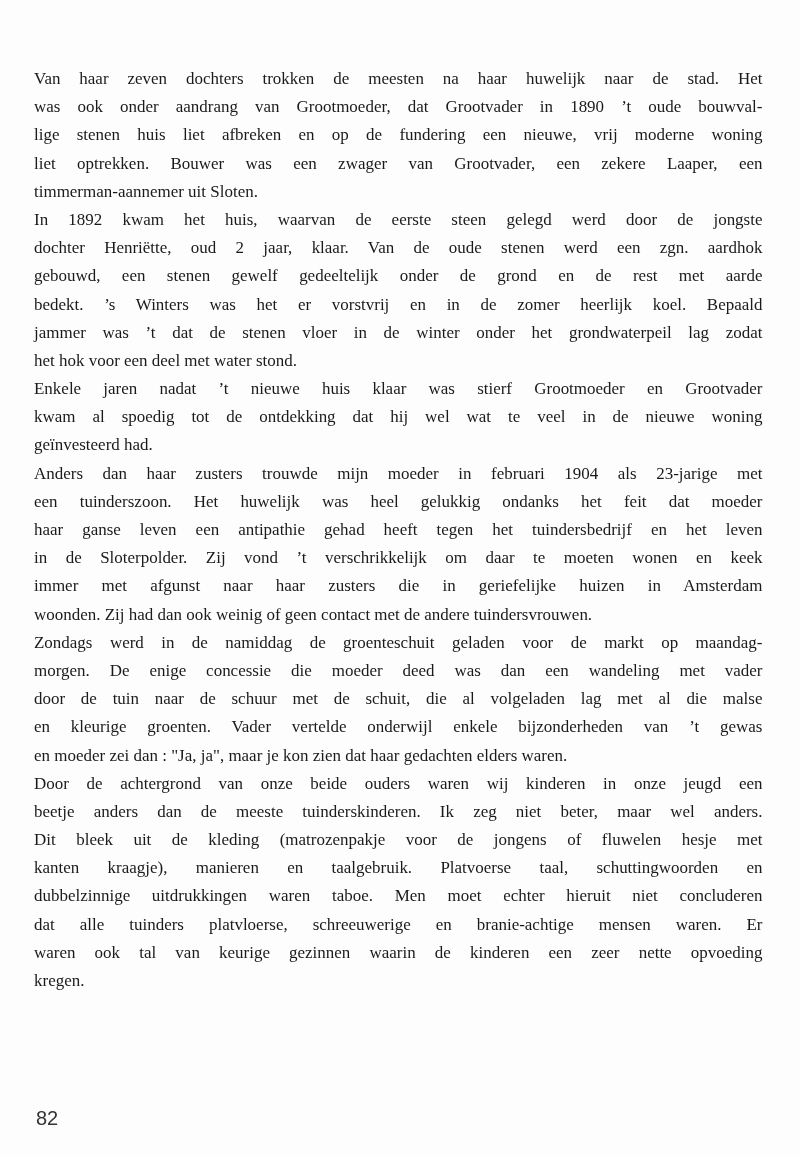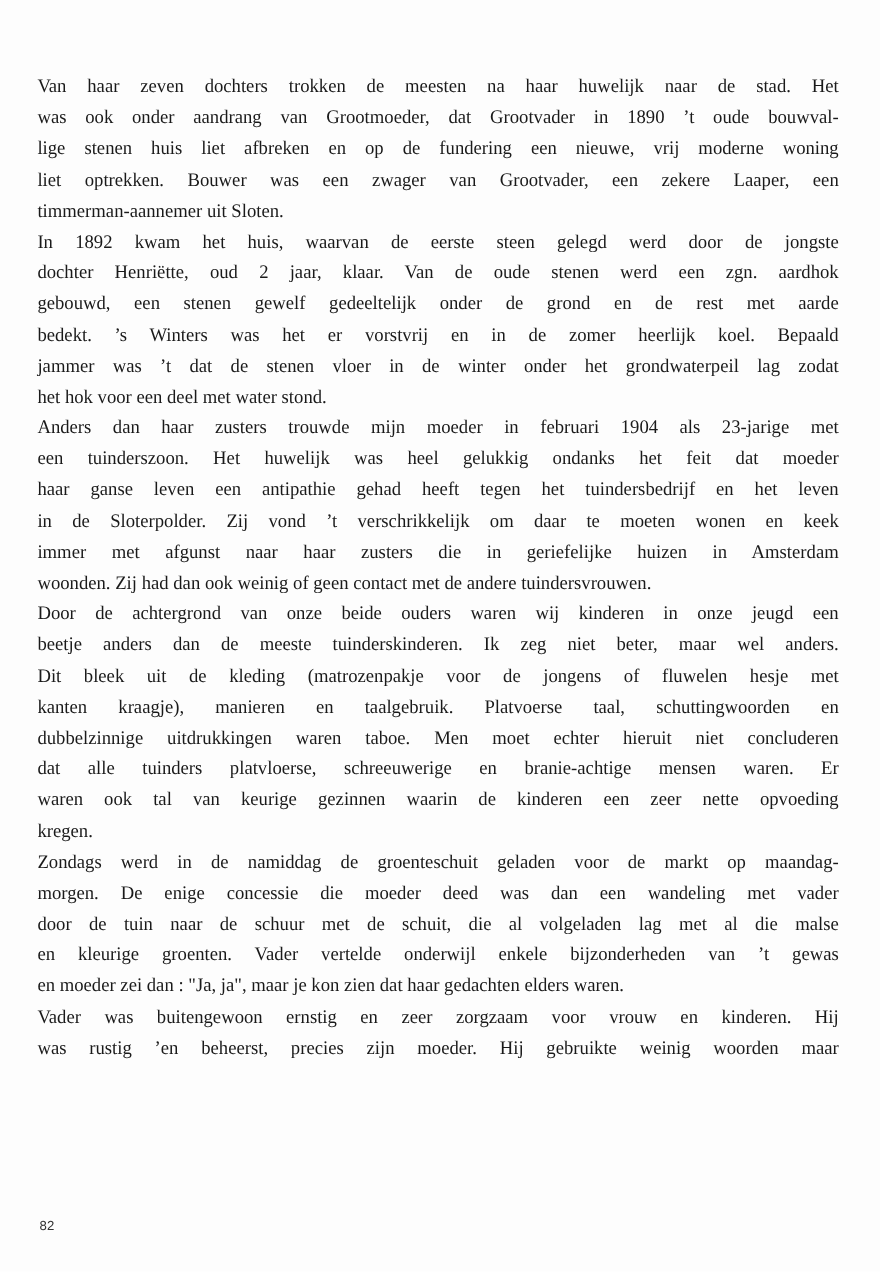--- a/index.html
+++ b/index.html
@@ -34,21 +34,21 @@
       width: 751px;
     }
     .line.last {
       text-align-last: left;
     }
     .page-number {
       position: absolute;
       left: 36px;
       top: 1107px;
       font-family: "Liberation Sans", "DejaVu Sans", sans-serif;
-      font-size: 12px;
+      font-size: 20px;
       color: #333333;
     }
   </style>
 </head>
 <body>
 
 <div class="page">
 
   <div>
     <div class="line">Van haar zeven dochters trokken de meesten na haar huwelijk naar de stad. Het</div>
@@ -60,48 +60,49 @@
 
   <div>
     <div class="line">In 1892 kwam het huis, waarvan de eerste steen gelegd werd door de jongste</div>
     <div class="line">dochter Henriëtte, oud 2 jaar, klaar. Van de oude stenen werd een zgn. aardhok</div>
     <div class="line">gebouwd, een stenen gewelf gedeeltelijk onder de grond en de rest met aarde</div>
     <div class="line">bedekt. ’s Winters was het er vorstvrij en in de zomer heerlijk koel. Bepaald</div>
     <div class="line">jammer was ’t dat de stenen vloer in de winter onder het grondwaterpeil lag zodat</div>
     <div class="line last">het hok voor een deel met water stond.</div>
   </div>
 
+  <div>
+    <div class="line">Enkele jaren nadat ’t nieuwe huis klaar was stierf Grootmoeder en Grootvader</div>
+    <div class="line">kwam al spoedig tot de ontdekking dat hij wel wat te veel in de nieuwe woning</div>
+    <div class="line last">geïnvesteerd had.</div>
+  </div>
 
   <div>
     <div class="line">Anders dan haar zusters trouwde mijn moeder in februari 1904 als 23-jarige met</div>
     <div class="line">een tuinderszoon. Het huwelijk was heel gelukkig ondanks het feit dat moeder</div>
     <div class="line">haar ganse leven een antipathie gehad heeft tegen het tuindersbedrijf en het leven</div>
     <div class="line">in de Sloterpolder. Zij vond ’t verschrikkelijk om daar te moeten wonen en keek</div>
     <div class="line">immer met afgunst naar haar zusters die in geriefelijke huizen in Amsterdam</div>
     <div class="line last">woonden. Zij had dan ook weinig of geen contact met de andere tuindersvrouwen.</div>
+  </div>
+
+  <div>
+    <div class="line">Zondags werd in de namiddag de groenteschuit geladen voor de markt op maandag-</div>
+    <div class="line">morgen. De enige concessie die moeder deed was dan een wandeling met vader</div>
+    <div class="line">door de tuin naar de schuur met de schuit, die al volgeladen lag met al die malse</div>
+    <div class="line">en kleurige groenten. Vader vertelde onderwijl enkele bijzonderheden van ’t gewas</div>
+    <div class="line last">en moeder zei dan : "Ja, ja", maar je kon zien dat haar gedachten elders waren.</div>
   </div>
 
   <div>
     <div class="line">Door de achtergrond van onze beide ouders waren wij kinderen in onze jeugd een</div>
     <div class="line">beetje anders dan de meeste tuinderskinderen. Ik zeg niet beter, maar wel anders.</div>
     <div class="line">Dit bleek uit de kleding (matrozenpakje voor de jongens of fluwelen hesje met</div>
     <div class="line">kanten kraagje), manieren en taalgebruik. Platvoerse taal, schuttingwoorden en</div>
     <div class="line">dubbelzinnige uitdrukkingen waren taboe. Men moet echter hieruit niet concluderen</div>
     <div class="line">dat alle tuinders platvloerse, schreeuwerige en branie-achtige mensen waren. Er</div>
     <div class="line">waren ook tal van keurige gezinnen waarin de kinderen een zeer nette opvoeding</div>
     <div class="line last">kregen.</div>
   </div>
 
-  <div>
-    <div class="line">Zondags werd in de namiddag de groenteschuit geladen voor de markt op maandag-</div>
-    <div class="line">morgen. De enige concessie die moeder deed was dan een wandeling met vader</div>
-    <div class="line">door de tuin naar de schuur met de schuit, die al volgeladen lag met al die malse</div>
-    <div class="line">en kleurige groenten. Vader vertelde onderwijl enkele bijzonderheden van ’t gewas</div>
-    <div class="line last">en moeder zei dan : "Ja, ja", maar je kon zien dat haar gedachten elders waren.</div>
-  </div>
-
-  <div>
-    <div class="line">Vader was buitengewoon ernstig en zeer zorgzaam voor vrouw en kinderen. Hij</div>
-    <div class="line">was rustig ’en beheerst, precies zijn moeder. Hij gebruikte weinig woorden maar</div>
-  </div>
 </div>
 
 <div class="page-number">82</div>
 
 </body></html>

